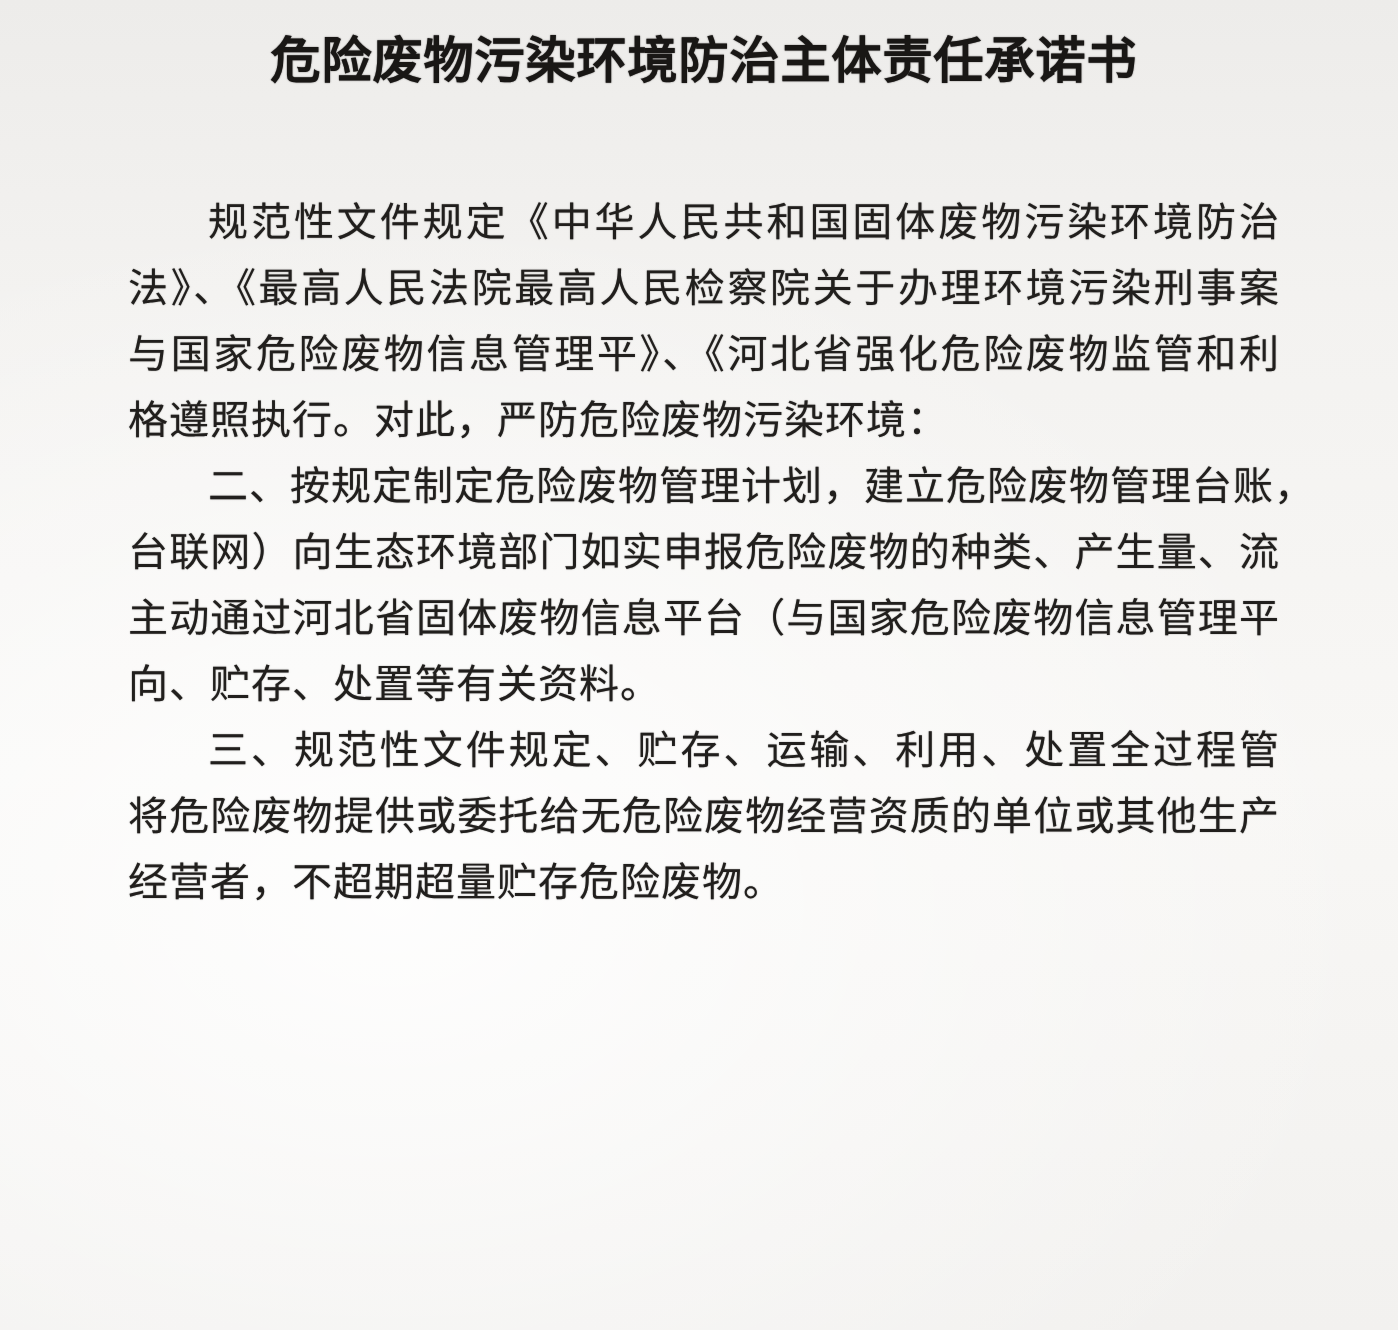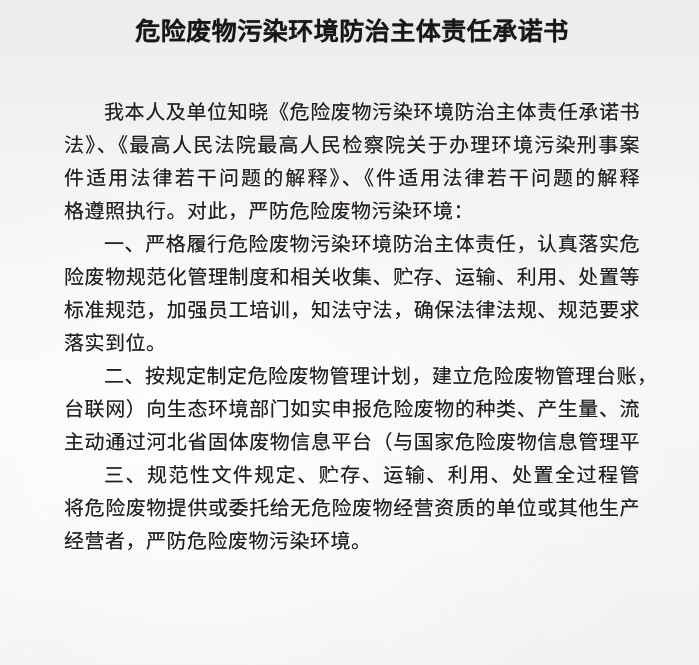--- a/index.html
+++ b/index.html
@@ -52,38 +52,33 @@
   }
 </style>
 </head>
 <body>
 
 <div class="page">
 
   <h1 class="doc-title">危险废物污染环境防治主体责任承诺书</h1>
 
   <div class="paragraph">
-    <div class="line para-start">我本人及单位知晓《危险废物污染环境防治主体责任承诺书</div>
+    <div class="line para-start">规范性文件规定《中华人民共和国固体废物污染环境防治</div>
     <div class="line">法》、《最高人民法院最高人民检察院关于办理环境污染刑事案</div>
-    <div class="line">件适用法律若干问题的解释》、《件适用法律若干问题的解释</div>
+    <div class="line">与国家危险废物信息管理平》、《河北省强化危险废物监管和利</div>
     <div class="line para-end">格遵照执行。对此，严防危险废物污染环境：</div>
   </div>
 
-  <div class="paragraph">
-    <div class="line para-start">一、严格履行危险废物污染环境防治主体责任，认真落实危</div>
-    <div class="line">险废物规范化管理制度和相关收集、贮存、运输、利用、处置等</div>
-    <div class="line">标准规范，加强员工培训，知法守法，确保法律法规、规范要求</div>
-    <div class="line para-end">落实到位。</div>
-  </div>
 
   <div class="paragraph">
     <div class="line para-start">二、按规定制定危险废物管理计划，建立危险废物管理台账，</div>
     <div class="line">台联网）向生态环境部门如实申报危险废物的种类、产生量、流</div>
     <div class="line">主动通过河北省固体废物信息平台（与国家危险废物信息管理平</div>
+    <div class="line para-end">向、贮存、处置等有关资料。</div>
   </div>
 
   <div class="paragraph">
     <div class="line para-start">三、规范性文件规定、贮存、运输、利用、处置全过程管</div>
     <div class="line">将危险废物提供或委托给无危险废物经营资质的单位或其他生产</div>
-    <div class="line para-end">经营者，严防危险废物污染环境。</div>
+    <div class="line para-end">经营者，不超期超量贮存危险废物。</div>
   </div>
 
 </div>
 
 </body></html>

